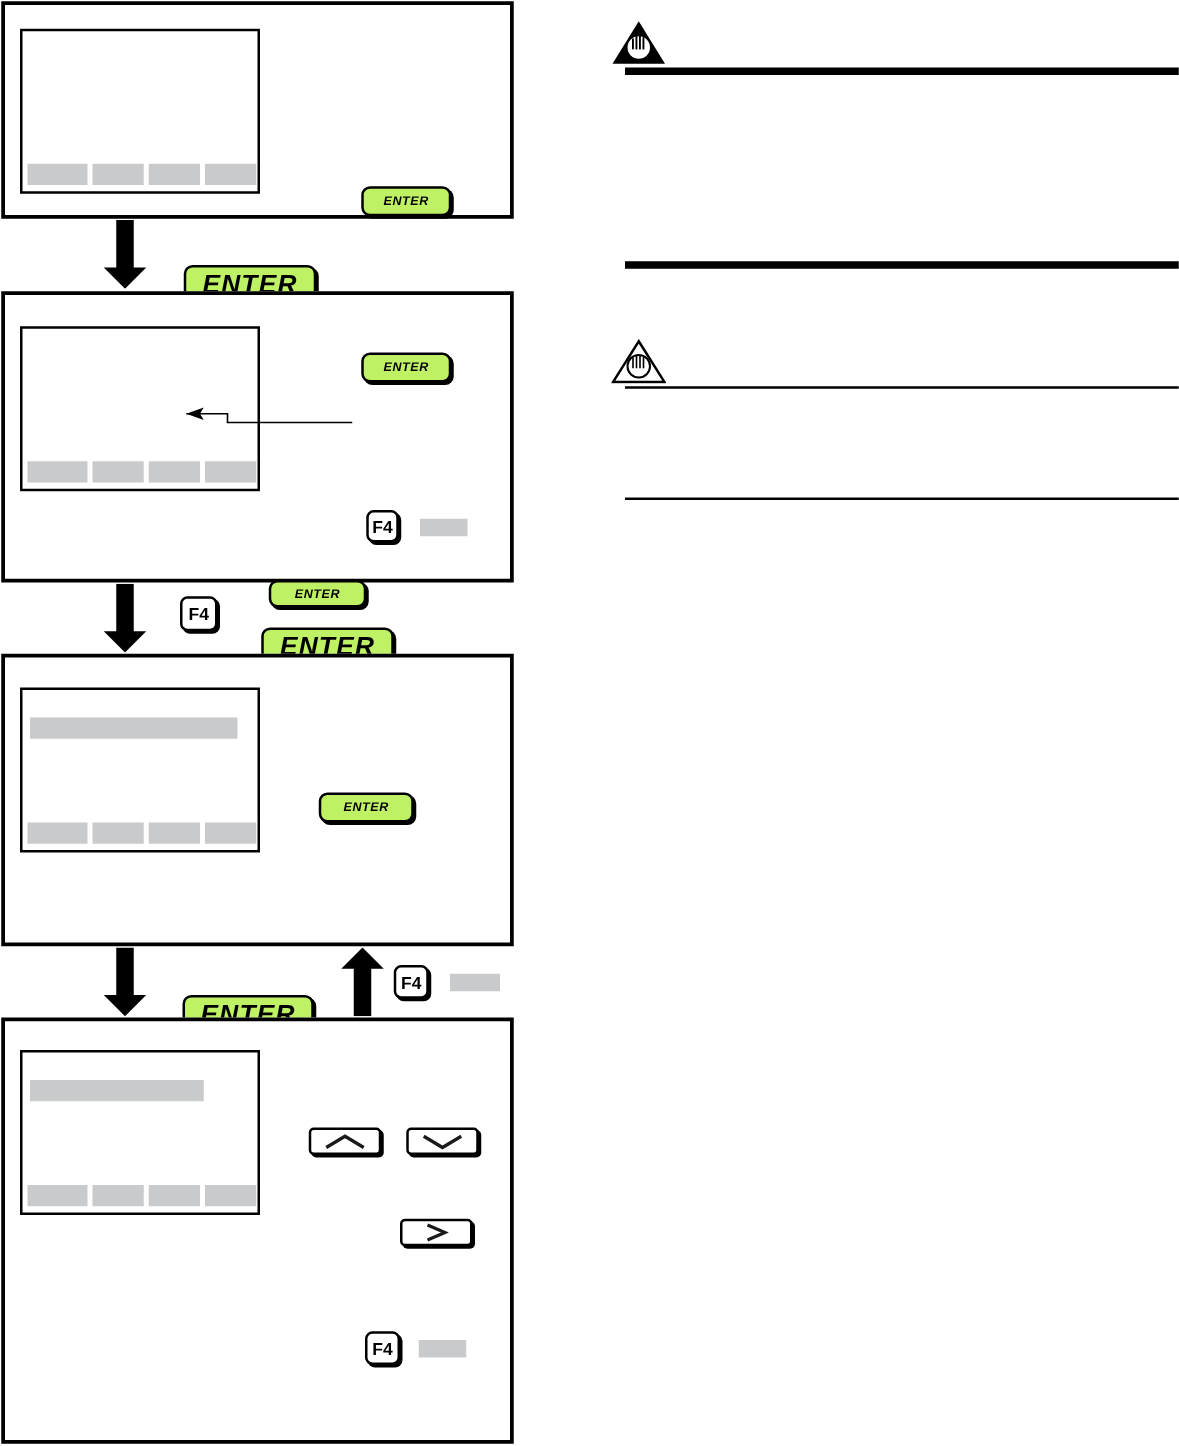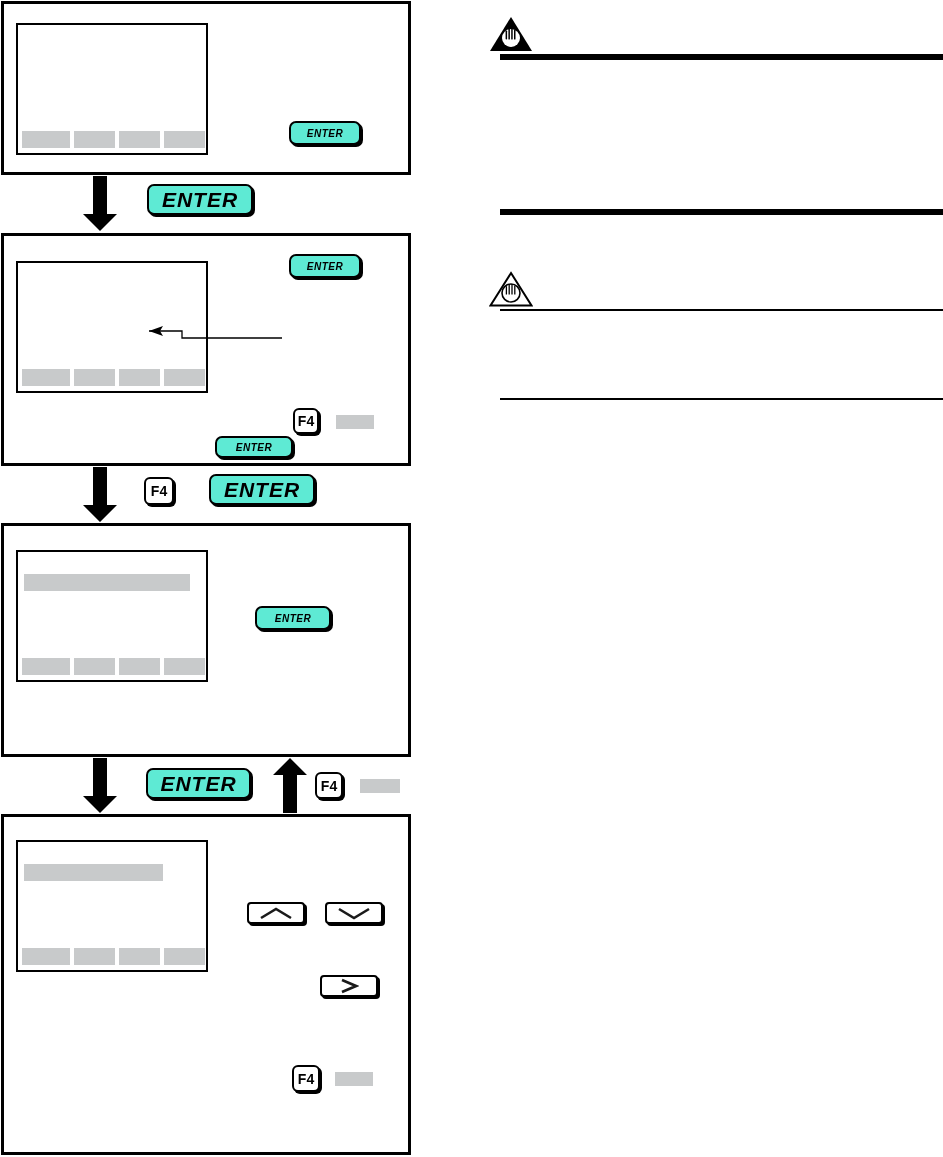--- a/index.html
+++ b/index.html
@@ -40,25 +40,26 @@
     height:17px;
     background:#c8cacb;
   }
 
   
   .key-enter{
     position:absolute;
     box-sizing:border-box;
     border:2px solid #000;
     border-radius:7px;
-    background:#5eead4;
+    background:#bef264;
     display:flex;align-items:center;justify-content:center;
     font-style:italic;font-weight:bold;
     letter-spacing:.5px;
     box-shadow:2px 2px 0 0 #000;
+    margin-top:28px;
   }
   .key-enter.small{font-size:10px;}
   .key-enter.big{font-size:21px;letter-spacing:1px;}
 
   .key-f4{
     position:absolute;
     box-sizing:border-box;
     border:2px solid #000;
     border-radius:6px;
     background:#fff;

